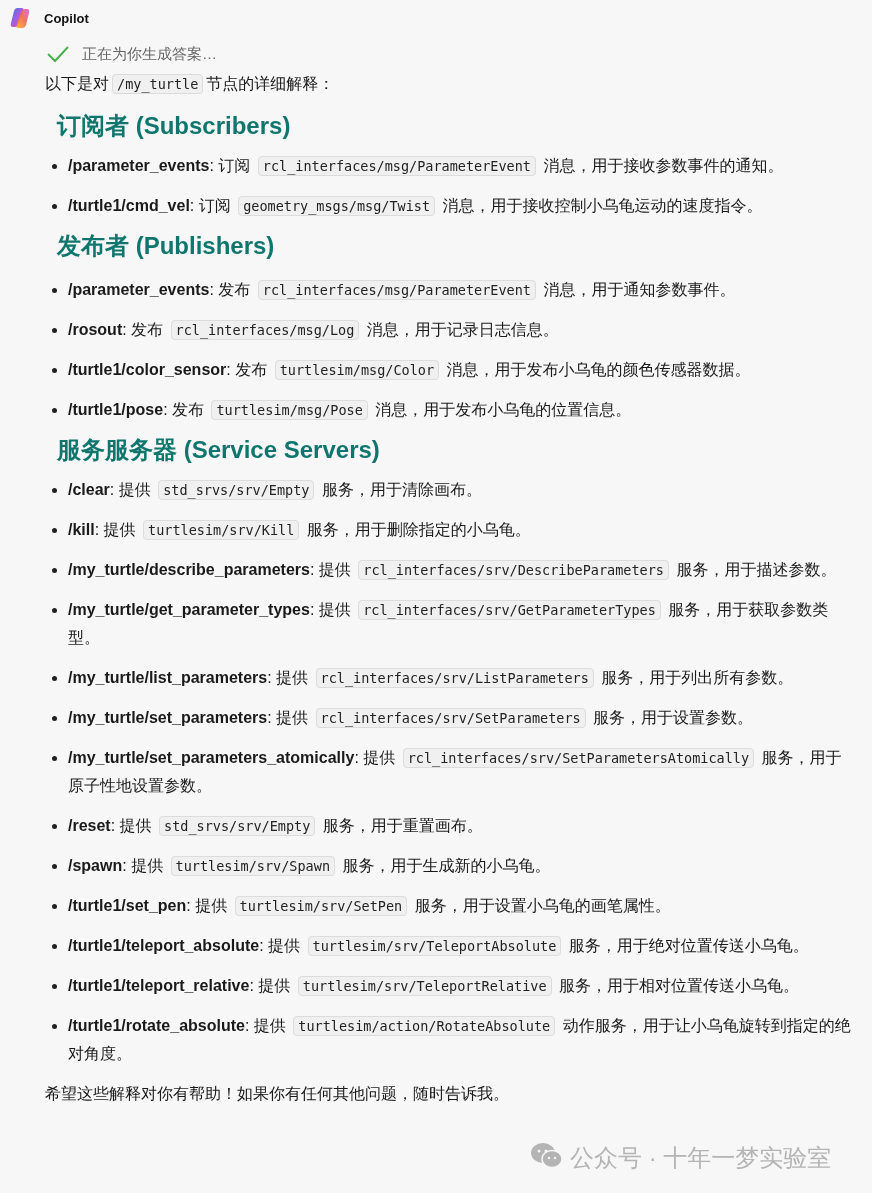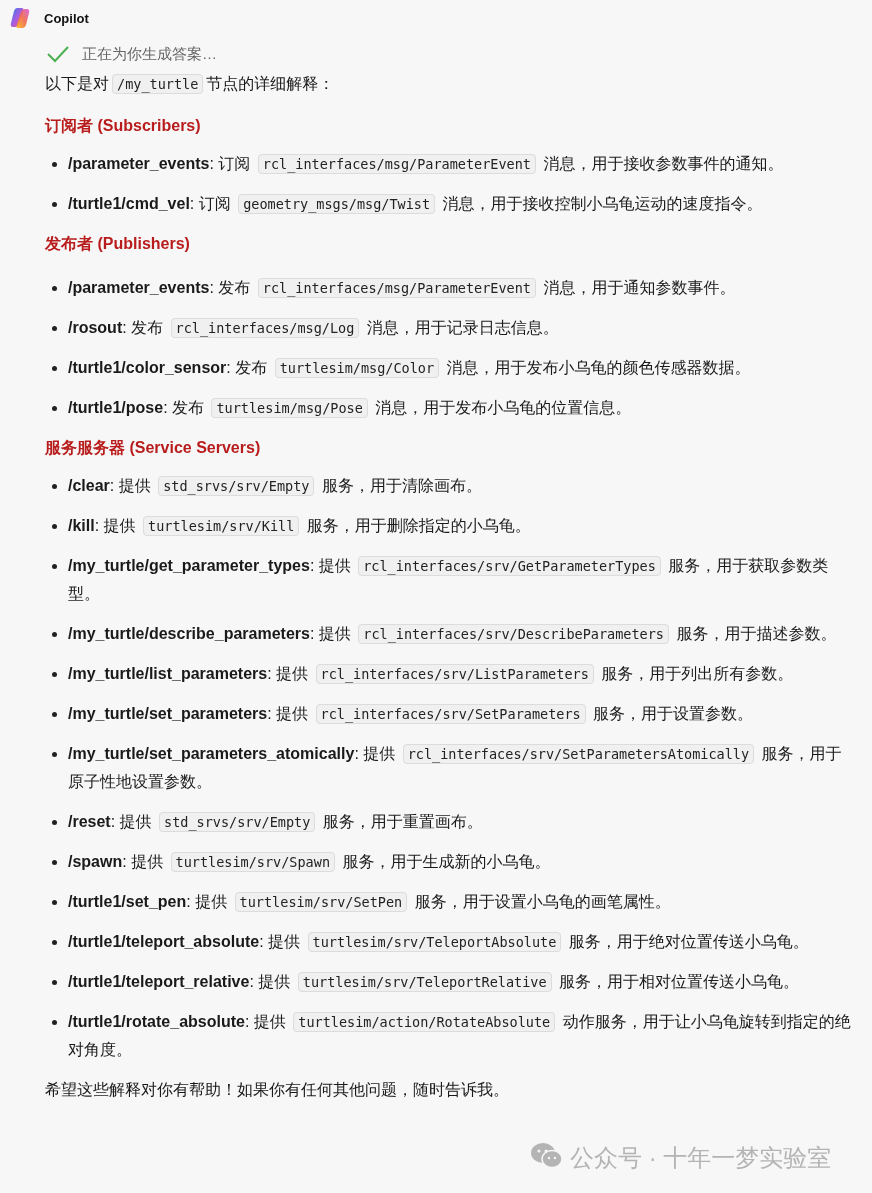--- a/index.html
+++ b/index.html
@@ -10,21 +10,21 @@
     color: #1a1a1a;
     position: relative;
   }
   .header { position: absolute; left: 8px; top: 6px; height: 24px; display: flex; align-items: center; }
   .logo { width: 24px; height: 24px; margin-right: 12px; }
   .app-title { font-weight: bold; font-size: 13px; color: #111; }
   .status { position: absolute; left: 46px; top: 44px; display: flex; align-items: center; font-size: 15px; color: #666; }
   .status svg { margin-right: 12px; }
   .content { position: absolute; left: 45px; top: 70px; width: 810px; font-size: 16px; line-height: 28px; }
   .intro { margin: 0; }
-  h3 { font-size: 16px; font-weight: bold; margin: 0; color: #b91c1c; line-height: 28px; }
+  h3 { font-size: 24px; font-weight: bold; margin: 12px; color: #0f766e; line-height: 28px; }
   ul { margin: 0; padding: 0 0 0 23px; list-style: none; }
   li { position: relative; margin: 0; }
   li::before { content: ""; position: absolute; left: -16px; top: 12px; width: 5px; height: 5px; border-radius: 50%; background: #222; }
   .name { font-weight: bold; text-align: center; }
   code {
     font-family: "DejaVu Sans Mono", "Liberation Mono", monospace;
     font-size: 13.5px; background: #f0f0f0; border: 1px solid #dcdcdc;
     border-radius: 4px; padding: 1px 4px; margin: 0 3px; color: #222;
   }
   .list-gap li { margin-bottom: 12px; }
@@ -83,22 +83,22 @@
       <li><span class="name">/turtle1/color_sensor</span><span>: 发布</span> <code>turtlesim/msg/Color</code> <span>消息，用于发布小乌龟的颜色传感器数据。</span></li>
       <li><span class="name">/turtle1/pose</span><span>: 发布</span> <code>turtlesim/msg/Pose</code> <span>消息，用于发布小乌龟的位置信息。</span></li>
     </ul>
   </div>
 
   <div style="margin-top:2px">
     <h3>服务服务器 (Service Servers)</h3>
     <ul class="list-gap" style="margin-top:10px">
       <li><span class="name">/clear</span><span>: 提供</span> <code>std_srvs/srv/Empty</code> <span>服务，用于清除画布。</span></li>
       <li><span class="name">/kill</span><span>: 提供</span> <code>turtlesim/srv/Kill</code> <span>服务，用于删除指定的小乌龟。</span></li>
+      <li><span class="name">/my_turtle/describe_parameters</span><span>: 提供</span> <code>rcl_interfaces/srv/DescribeParameters</code> <span>服务，用于描述参数。</span></li>
       <li><span class="name">/my_turtle/get_parameter_types</span><span>: 提供</span> <code>rcl_interfaces/srv/GetParameterTypes</code> <span>服务，用于获取参数类型。</span></li>
-      <li><span class="name">/my_turtle/describe_parameters</span><span>: 提供</span> <code>rcl_interfaces/srv/DescribeParameters</code> <span>服务，用于描述参数。</span></li>
       <li><span class="name">/my_turtle/list_parameters</span><span>: 提供</span> <code>rcl_interfaces/srv/ListParameters</code> <span>服务，用于列出所有参数。</span></li>
       <li><span class="name">/my_turtle/set_parameters</span><span>: 提供</span> <code>rcl_interfaces/srv/SetParameters</code> <span>服务，用于设置参数。</span></li>
       <li><span class="name">/my_turtle/set_parameters_atomically</span><span>: 提供</span> <code>rcl_interfaces/srv/SetParametersAtomically</code> <span>服务，用于原子性地设置参数。</span></li>
       <li><span class="name">/reset</span><span>: 提供</span> <code>std_srvs/srv/Empty</code> <span>服务，用于重置画布。</span></li>
       <li><span class="name">/spawn</span><span>: 提供</span> <code>turtlesim/srv/Spawn</code> <span>服务，用于生成新的小乌龟。</span></li>
       <li><span class="name">/turtle1/set_pen</span><span>: 提供</span> <code>turtlesim/srv/SetPen</code> <span>服务，用于设置小乌龟的画笔属性。</span></li>
       <li><span class="name">/turtle1/teleport_absolute</span><span>: 提供</span> <code>turtlesim/srv/TeleportAbsolute</code> <span>服务，用于绝对位置传送小乌龟。</span></li>
       <li><span class="name">/turtle1/teleport_relative</span><span>: 提供</span> <code>turtlesim/srv/TeleportRelative</code> <span>服务，用于相对位置传送小乌龟。</span></li>
     </ul>
   </div>

